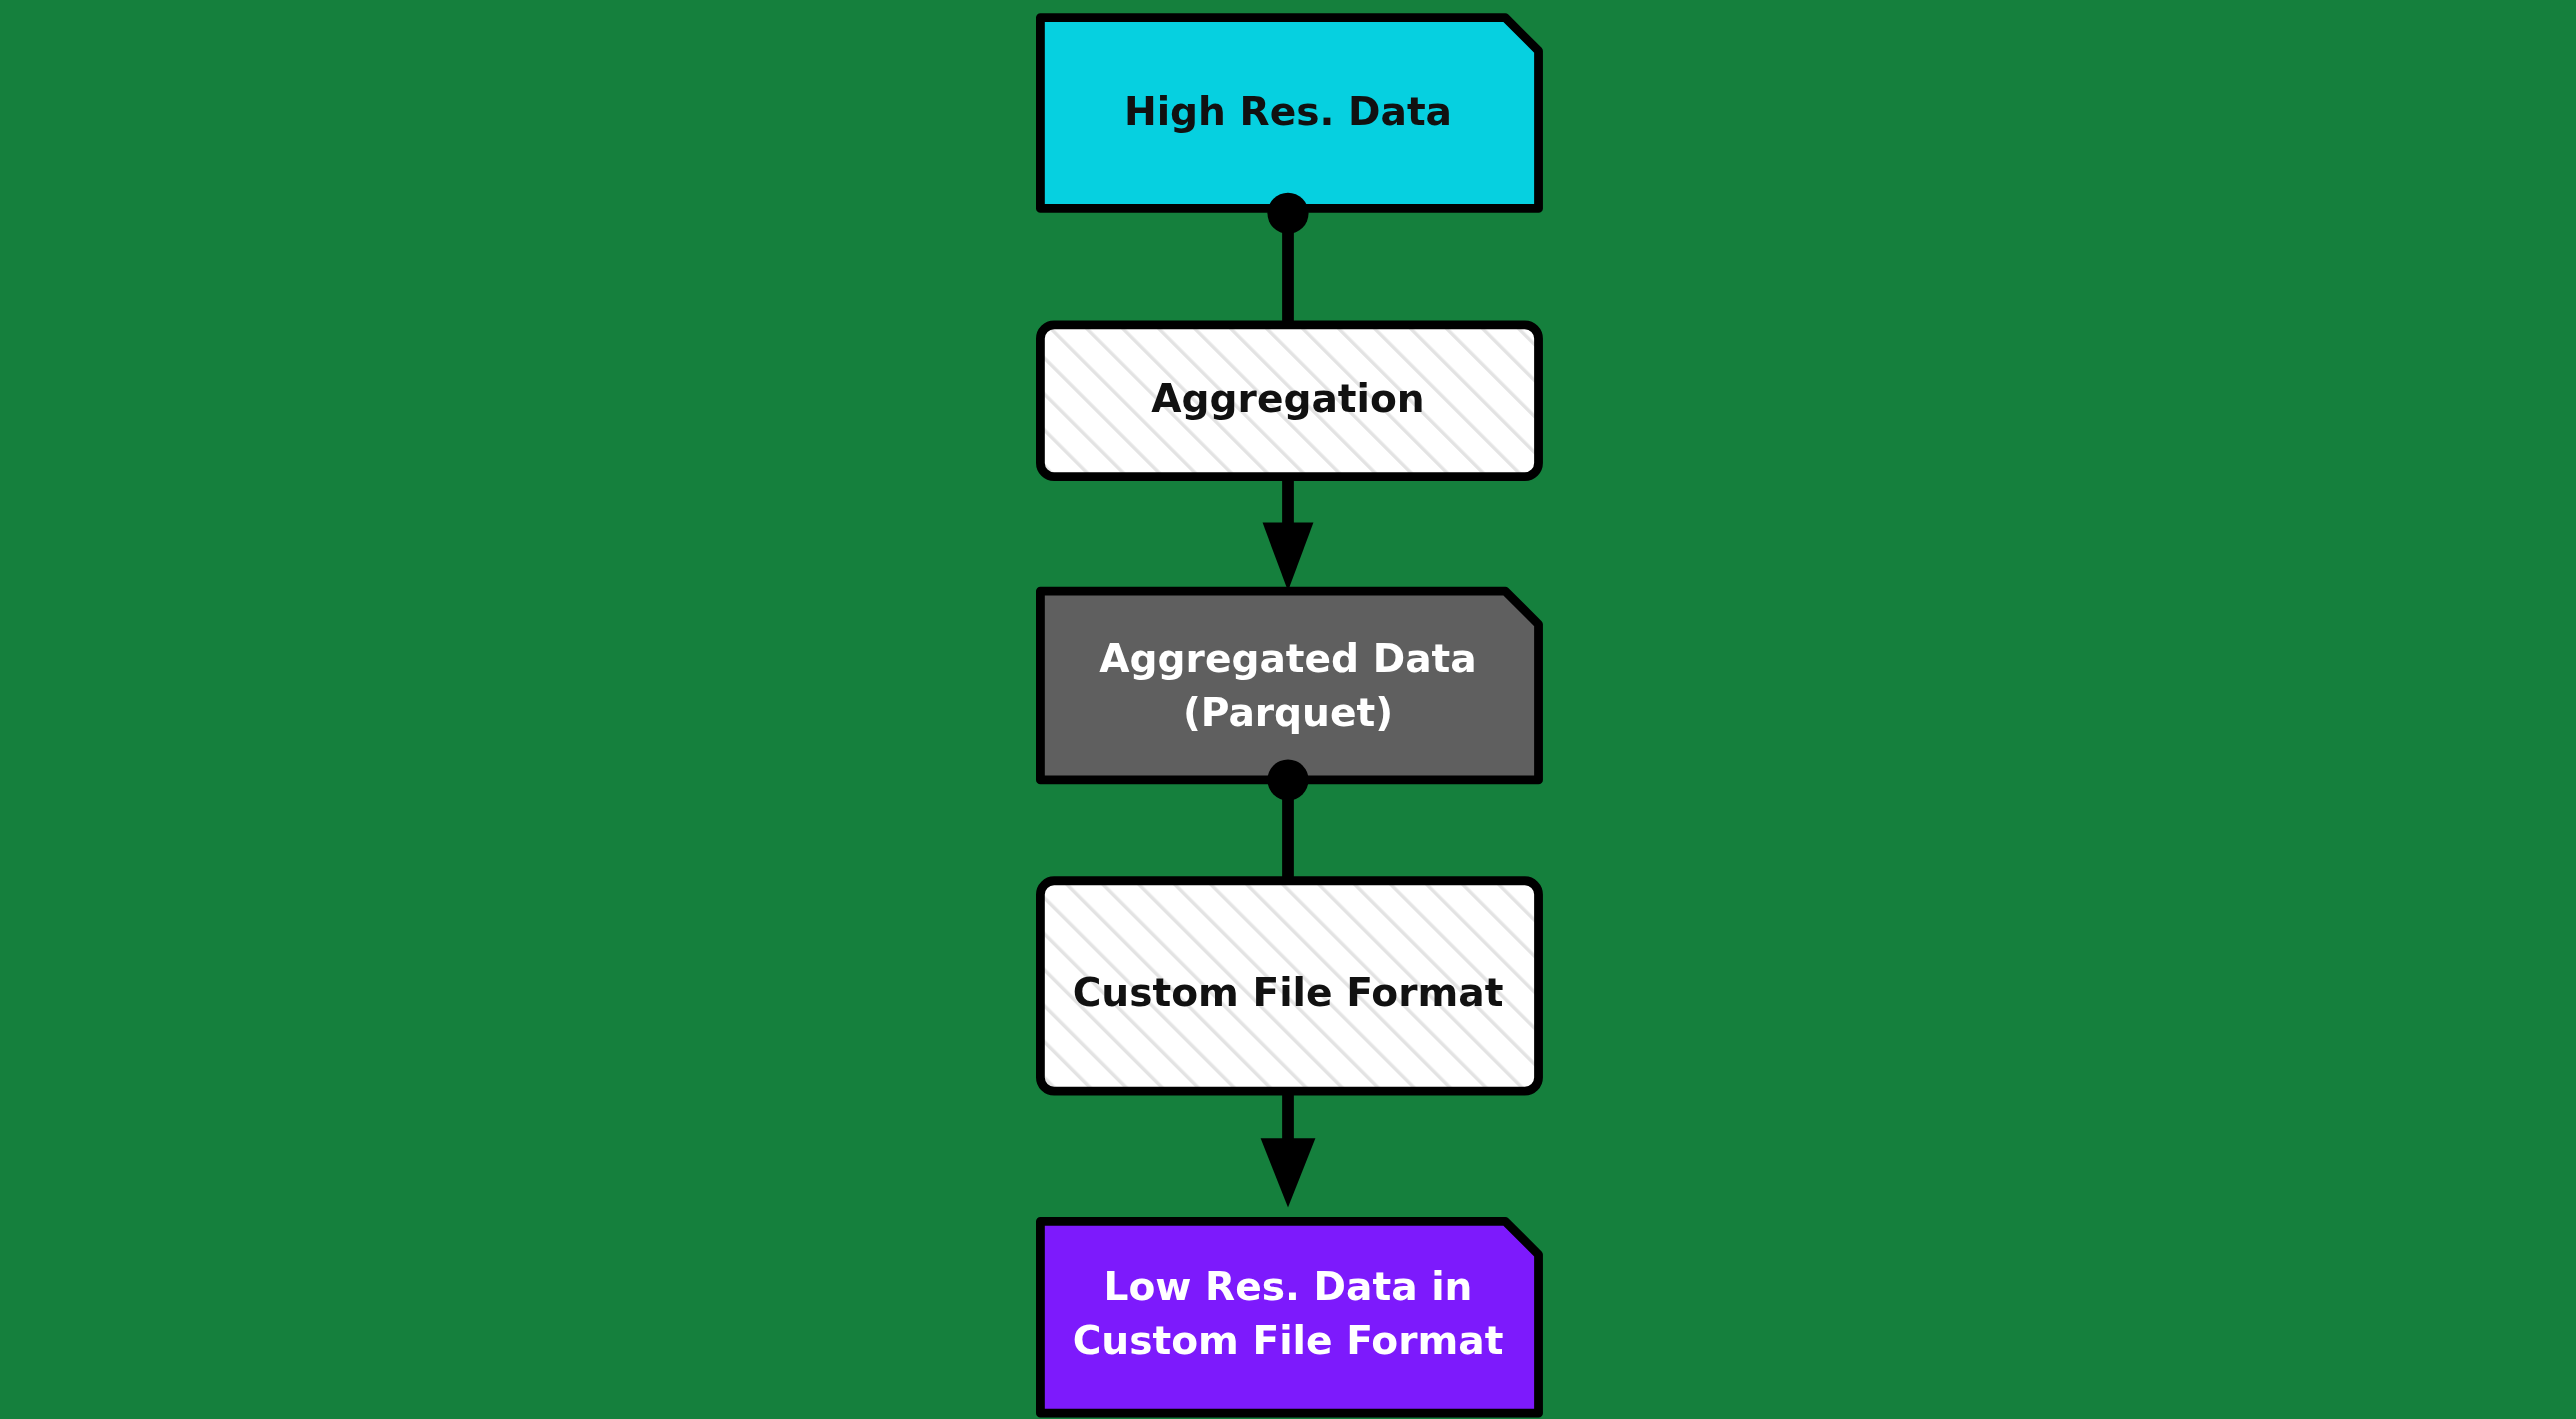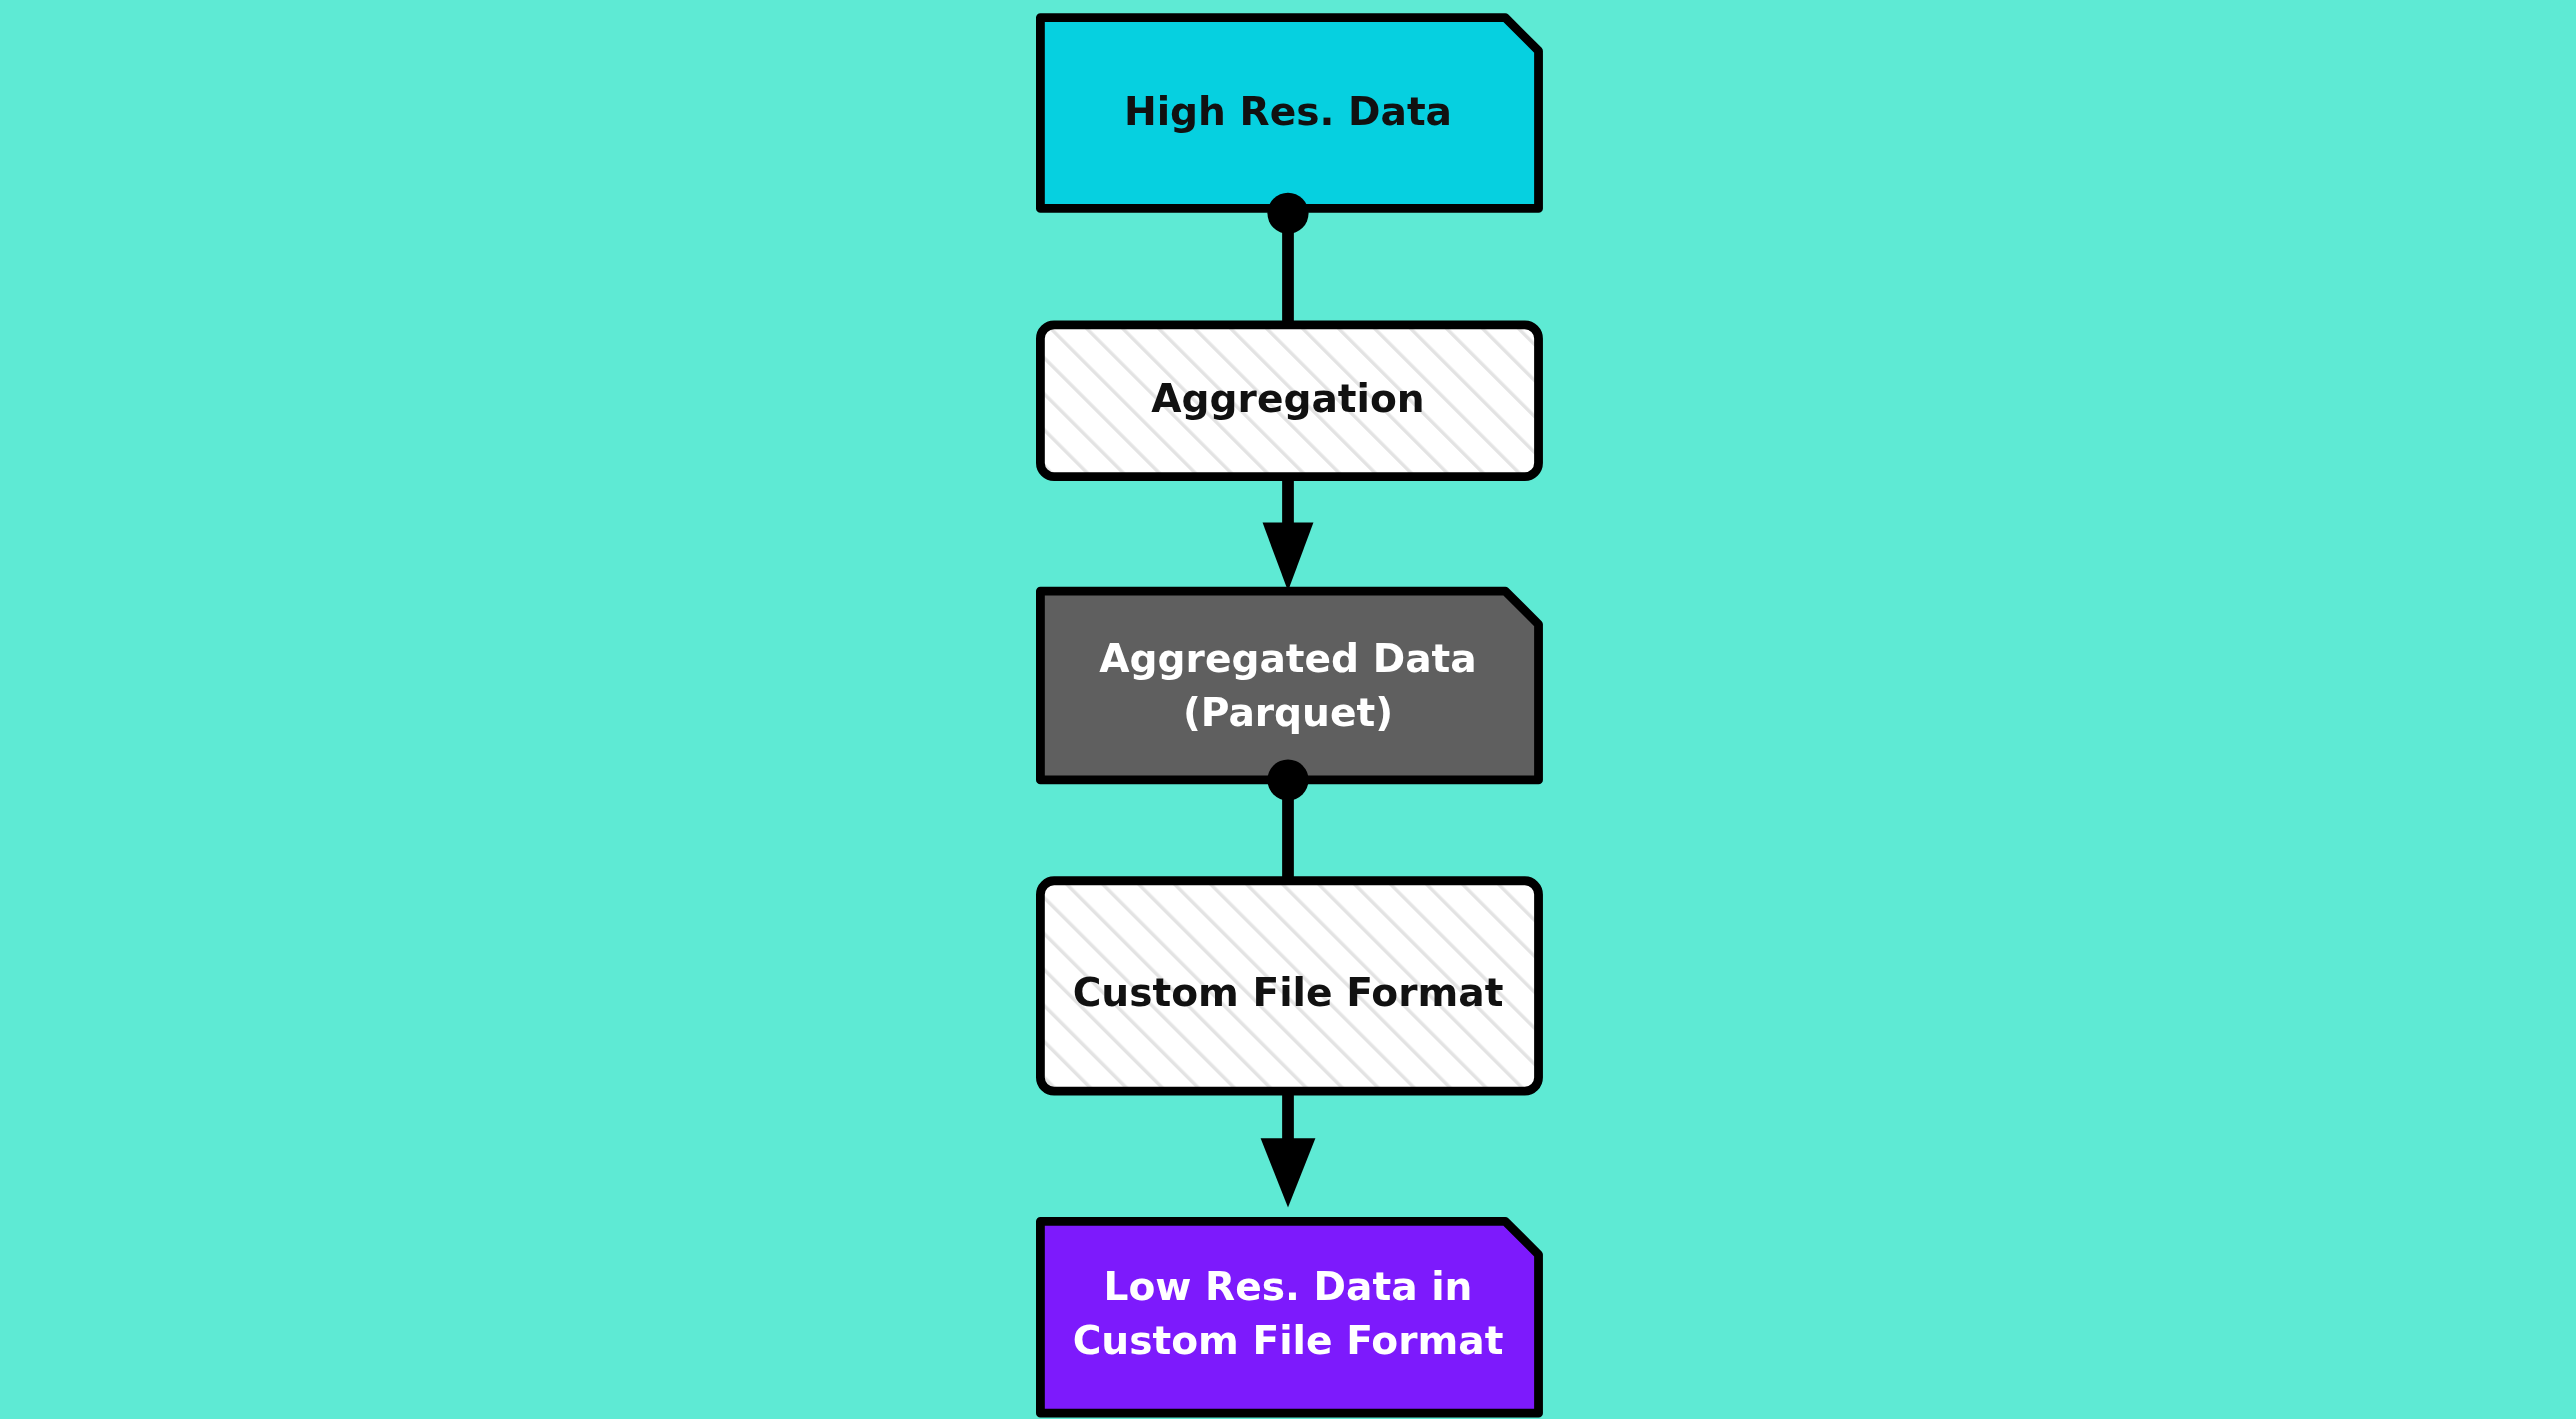--- a/index.html
+++ b/index.html
@@ -10,21 +10,21 @@
   body {
     width: 2576px;
     height: 1419px;
     overflow: hidden;
     font-family: "DejaVu Sans", "Liberation Sans", sans-serif;
   }
   #diagram-root {
     position: relative;
     width: 2576px;
     height: 1419px;
-    background: #5eead4;
+    background: #15803d;
   }
   svg.flow {
     position: absolute;
     left: 0;
     top: 0;
     width: 2576px;
     height: 1419px;
     display: block;
   }
   .node-label {

